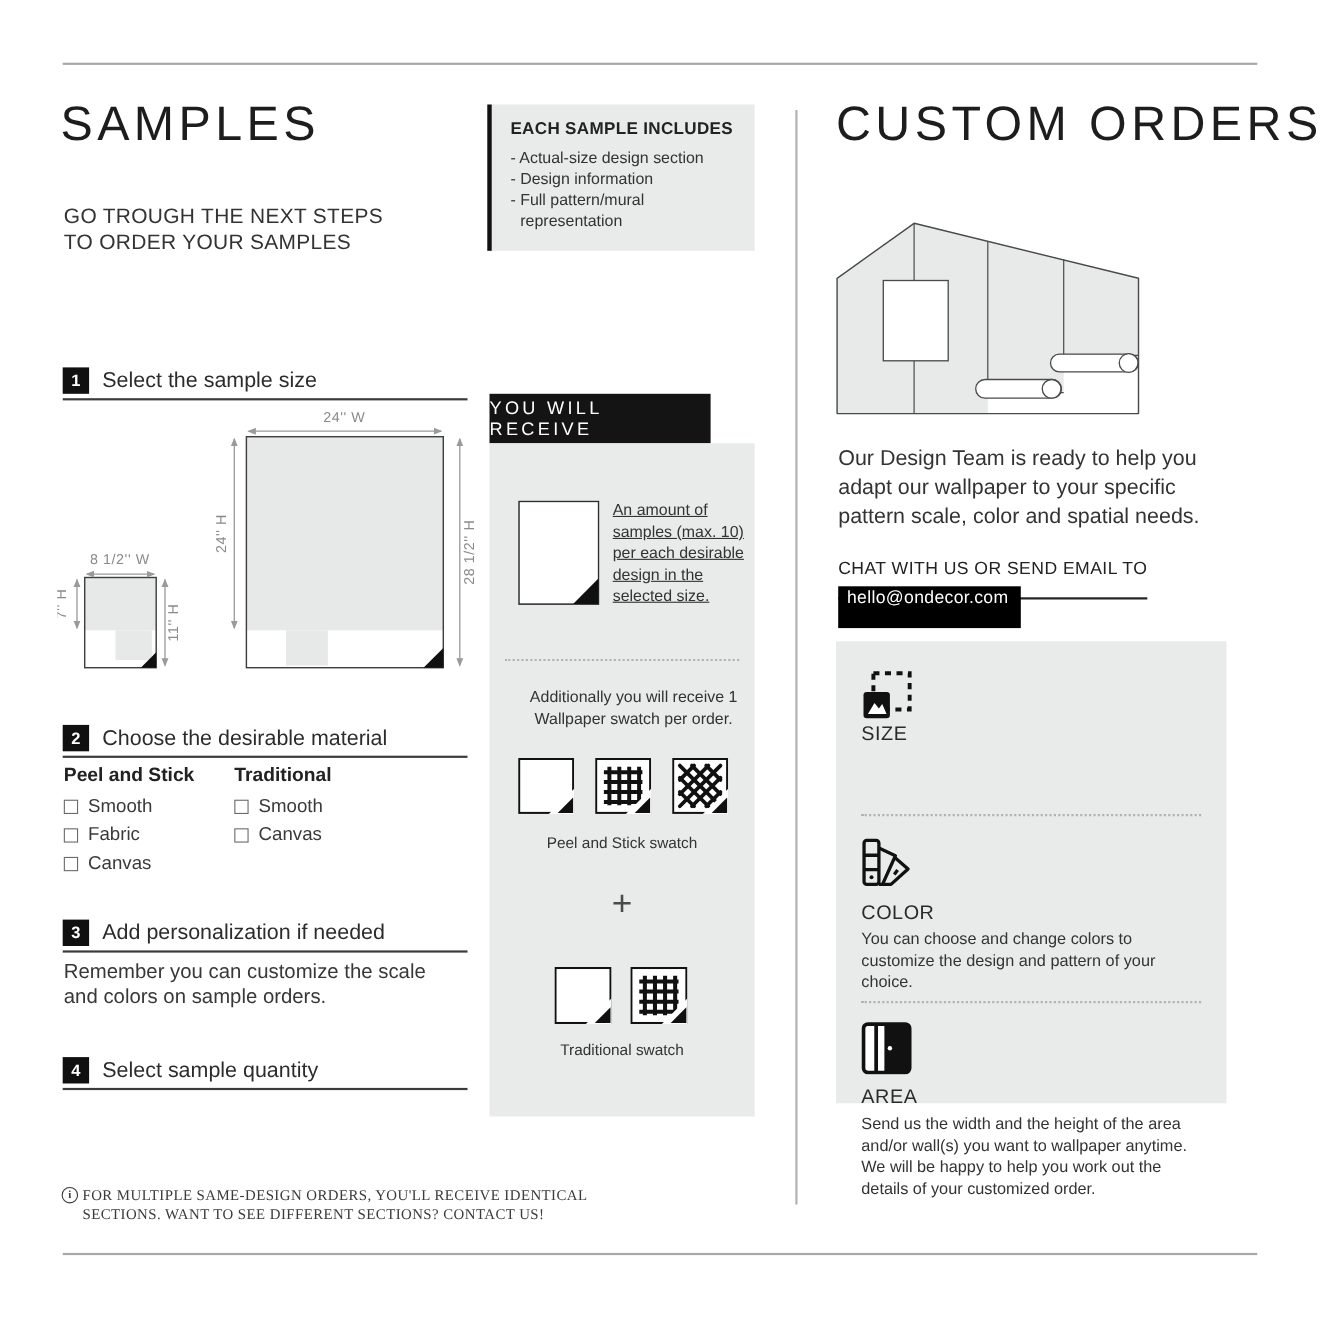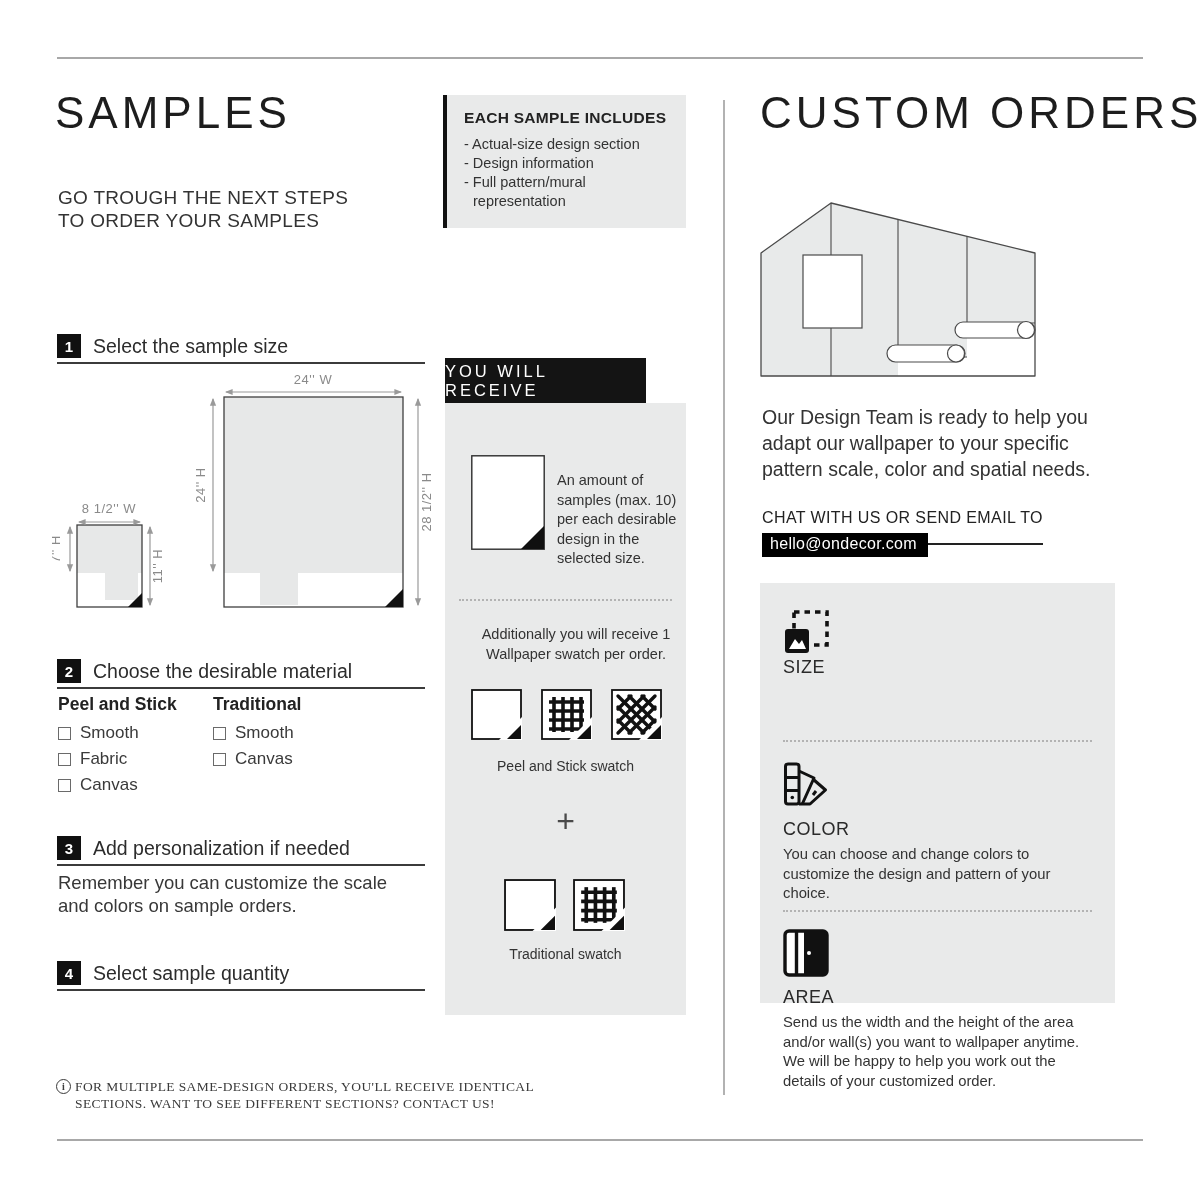--- a/index.html
+++ b/index.html
@@ -45,34 +45,34 @@
 
   .includes-box { position:absolute; left:443px; top:95px; width:243px; min-height:133px; background:#e9eaea; border-left:4px solid #111; padding:14px 12px 16px 17px; }
   .includes-title { font-size:15.5px; font-weight:bold; letter-spacing:0.3px; color:#222; margin-bottom:8px; }
   .includes-item { font-size:14.5px; line-height:19px; color:#333; padding-left:9px; text-indent:-9px; }
   .includes-item::before { content:"- "; }
 
   .receive-header { position:absolute; left:445px; top:358px; width:201px; height:45px; background:#141414; color:#fff;
                     display:flex; align-items:center; justify-content:center; font-size:16.5px; letter-spacing:3px; }
   .receive-panel { position:absolute; left:445px; top:403px; width:241px; height:612px; background:#e9eaea; }
   .sheet-icon { position:absolute; left:26px; top:52px; }
-  .sheet-text { position:absolute; left:112px; top:68px; width:132px; font-size:14.5px; line-height:19.5px; color:#333; }
+  .sheet-text { position:absolute; left:112px; top:52px; width:132px; font-size:14.5px; line-height:19.5px; color:#333;text-decoration:underline; }
   .dotted { border-top:2px dotted #b3b3b3; }
   .receive-dotted { position:absolute; left:14px; top:196px; width:213px; }
   .additionally { position:absolute; left:24px; top:222px; width:214px; text-align:center; font-size:14.5px; line-height:19.5px; color:#333; }
   .swatch-row-1 { position:absolute; left:26px; top:286px; display:flex; gap:19px; }
   .swatch-row-2 { position:absolute; left:59px; top:476px; display:flex; gap:17px; }
   .swatch-label { position:absolute; left:0; width:241px; text-align:center; font-size:14px; line-height:18.5px; color:#333; }
   #peel-label { top:354px; }
   #trad-label { top:542px; }
   .plus-sign { position:absolute; left:0; top:402px; width:241px; text-align:center; font-size:32px; font-weight:300; color:#4a4a4a; line-height:32px; }
 
   .right-intro { position:absolute; left:762px; top:404px; width:368px; font-size:19.5px; line-height:26px; color:#333; }
   .chat-label { position:absolute; left:762px; top:509px; font-size:16px; letter-spacing:0.4px; color:#222; border-bottom:2px solid #222; padding-bottom:16px; }
-  .email-chip { position:absolute; left:762px; top:533px; background:#000; color:#fff; font-size:16px; padding:2px 11px 4px 8px; letter-spacing:0.3px; cursor:pointer; }
+  .email-chip { position:absolute; left:762px; top:533px; background:#000; color:#fff; font-size:16px; padding:2px 11px 18px 8px; letter-spacing:0.3px; cursor:pointer; }
 
   .features-panel { position:absolute; left:760px; top:583px; width:355px; height:420px; background:#e9eaea; }
   .feat-icon { position:absolute; left:23px; }
   #size-icon { top:27px; }
   #color-icon { top:178px; }
   #area-icon { top:346px; }
   .feat-title { position:absolute; left:23px; font-size:18px; letter-spacing:0.5px; color:#2a2a2a; }
   #size-title { top:74px; } #color-title { top:236px; } #area-title { top:404px; }
   .feat-body { position:absolute; left:23px; width:312px; font-size:14.8px; line-height:19.5px; color:#333; }
   #size-body { top:100px; } #color-body { top:262px; } #area-body { top:430px; }

